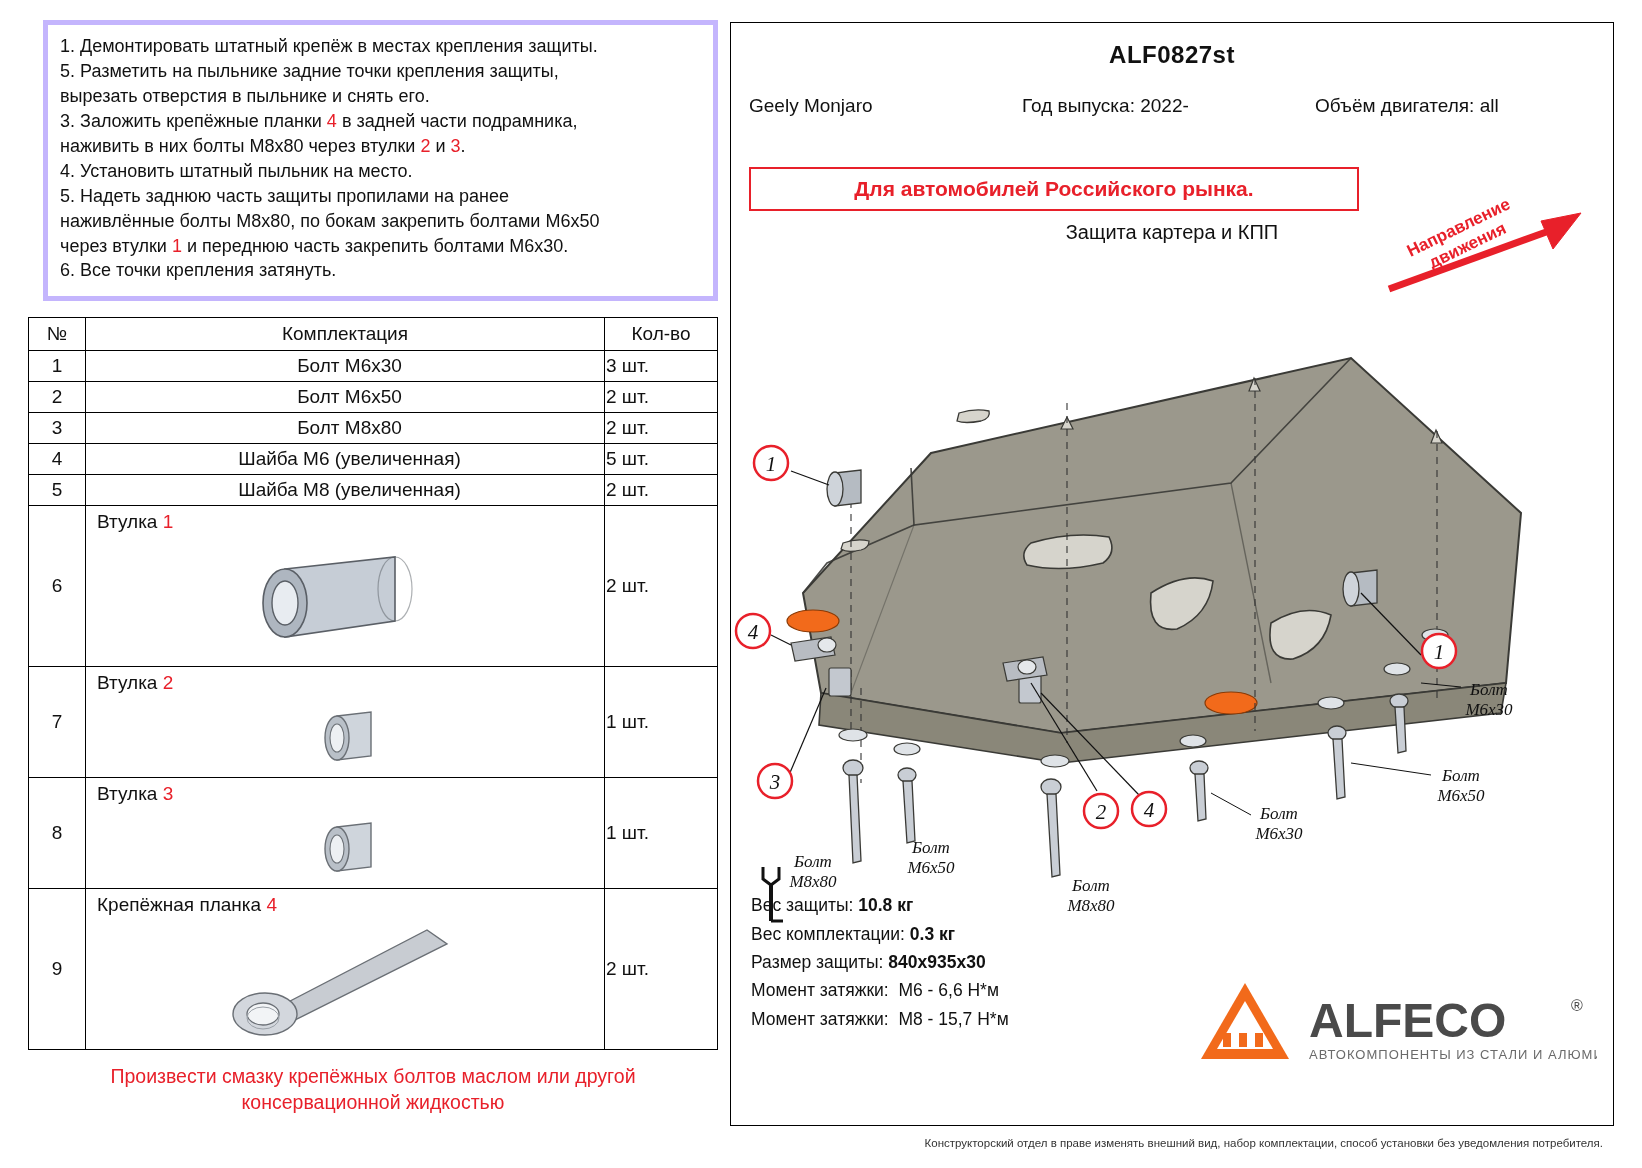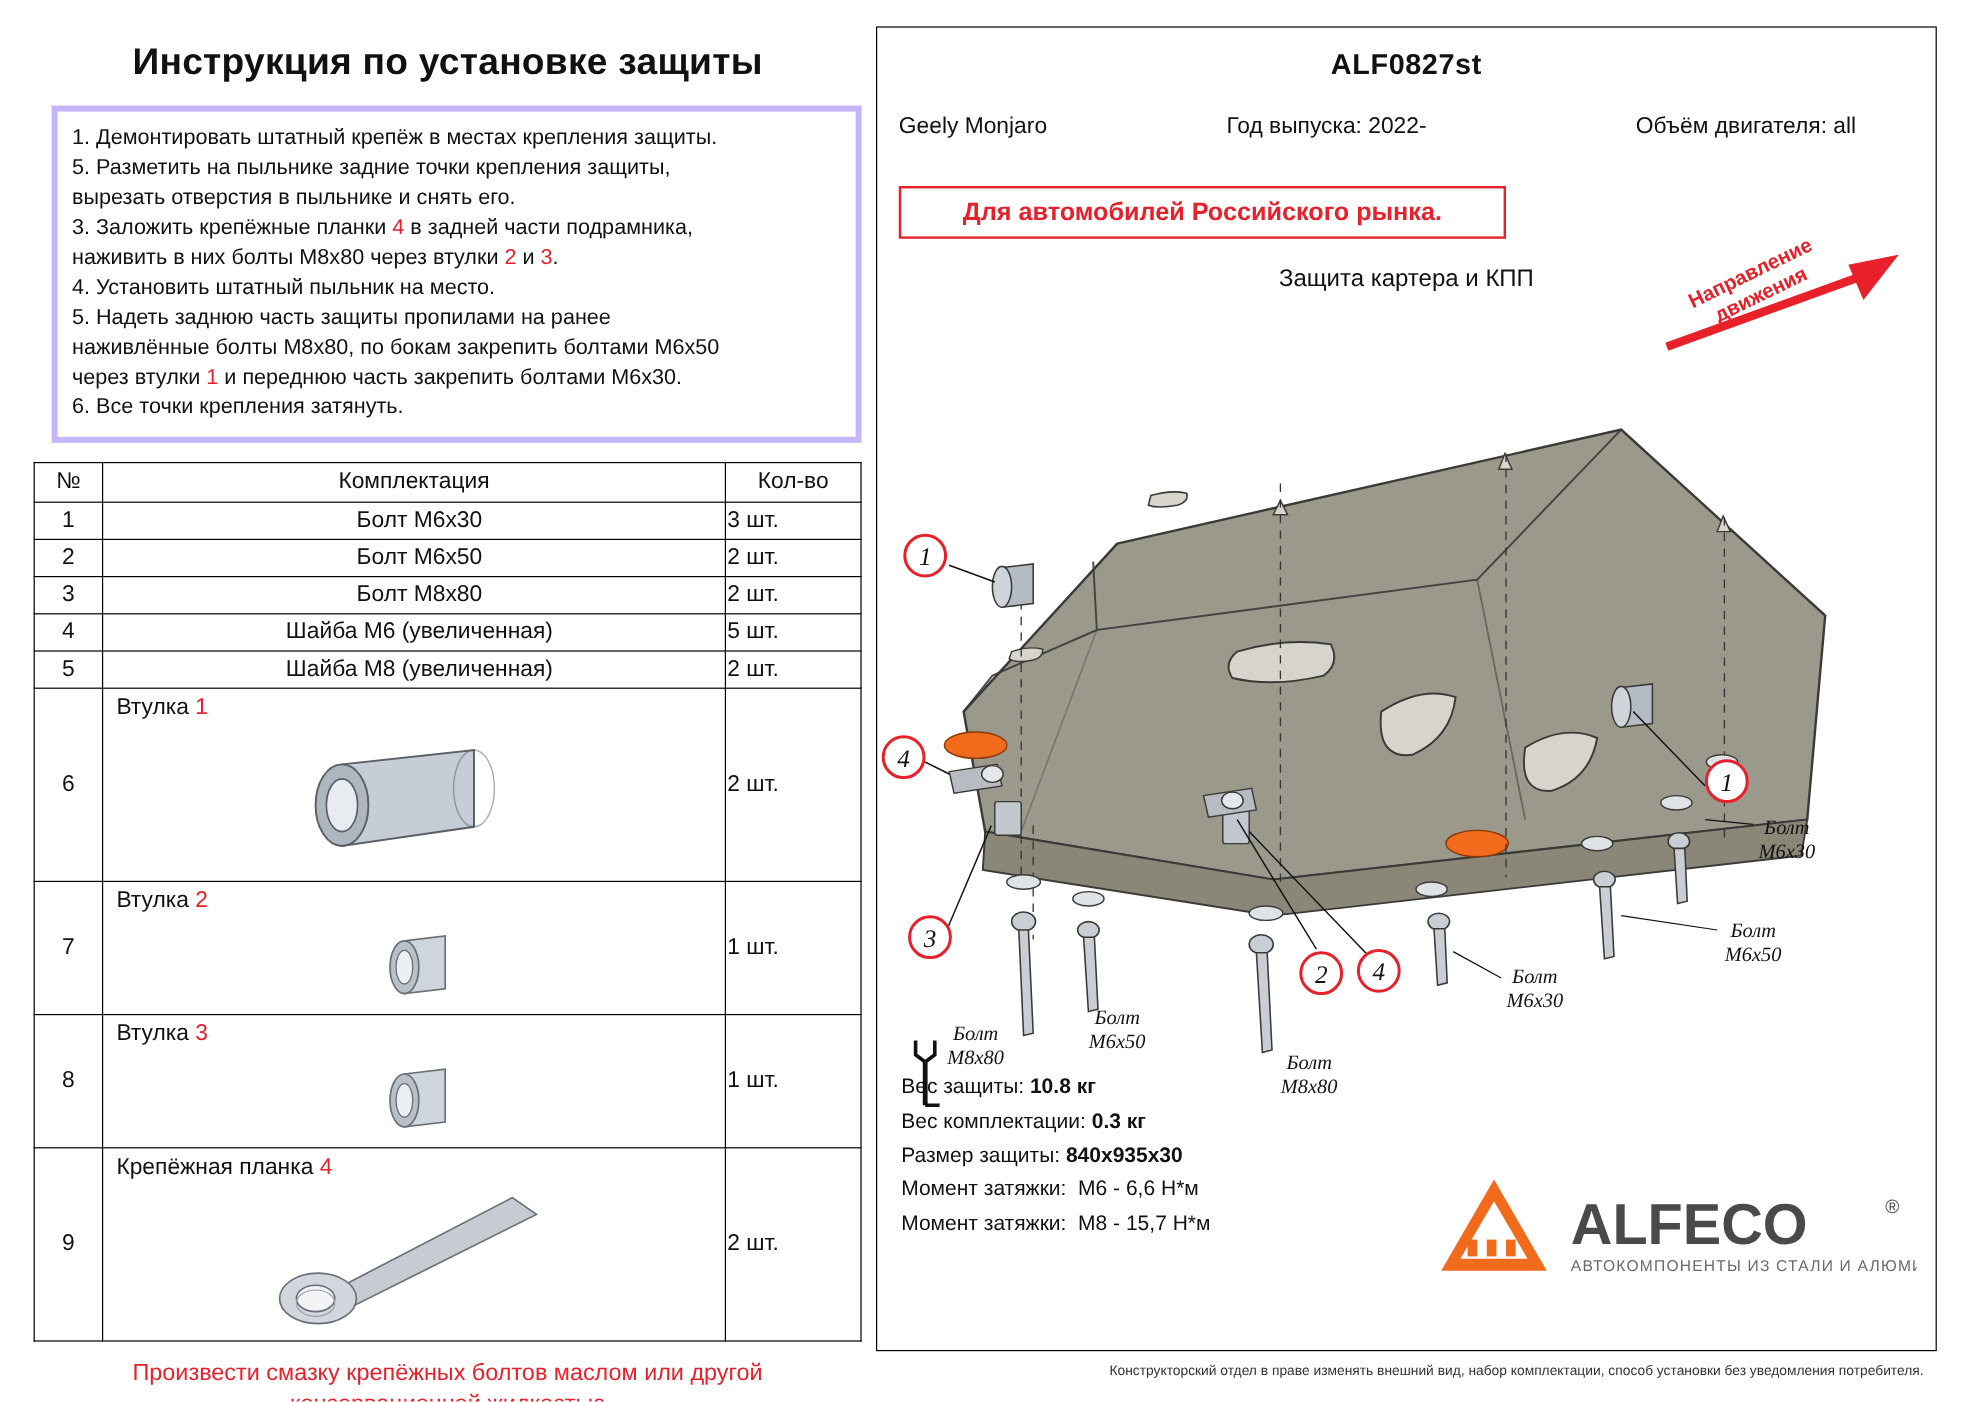--- a/index.html
+++ b/index.html
@@ -57,23 +57,23 @@
     position:absolute;top:18px;left:0;width:100%;text-align:center;
     font-size:24px;font-weight:700;letter-spacing:.5px;
   }
   .hdr-row{
     position:absolute;top:72px;left:0;width:100%;
     display:flex;justify-content:space-between;
     padding:0 18px;box-sizing:border-box;font-size:19px;
   }
   .hdr-row .model{width:270px;}
   .hdr-row .year{width:290px;}
-  .hdr-row .vol{width:280px;text-align:center;}
+  .hdr-row .vol{width:280px;text-align:left;}
   .market{
-    position:absolute;top:132px;left:18px;width:506px;
+    position:absolute;top:144px;left:18px;width:610px;
     border:2px solid #e8202a;color:#e8202a;font-size:21px;font-weight:700;
     padding:8px 10px;box-sizing:border-box;text-align:center;
   }
   .subtitle{
     position:absolute;top:198px;left:0;width:100%;text-align:center;
     font-size:20px;
   }
   .direction{
     position:absolute;right:22px;top:178px;width:210px;height:100px;
     color:#e8202a;
@@ -98,21 +98,20 @@
     font-size:11.5px;color:#333;
   }
 </style>
 </head>
 <body>
 
 <div class="page">
 
   <div class="left">
 
-    <div class="main-title">Инструкция по установке защиты</div>
 
     <div class="instr-box">
       <p>1. Демонтировать штатный крепёж в местах крепления защиты.</p>
       <p>5. Разметить на пыльнике задние точки крепления защиты,</p>
       <p>вырезать отверстия в пыльнике и снять его.</p>
       <p>3. Заложить крепёжные планки <span class="red">4</span> в задней части подрамника,</p>
       <p>наживить в них болты M8x80 через втулки <span class="red">2</span> и <span class="red">3</span>.</p>
       <p>4. Установить штатный пыльник на место.</p>
       <p>5. Надеть заднюю часть защиты пропилами на ранее</p>
       <p>наживлённые болты M8x80, по бокам закрепить болтами M6x50</p>

